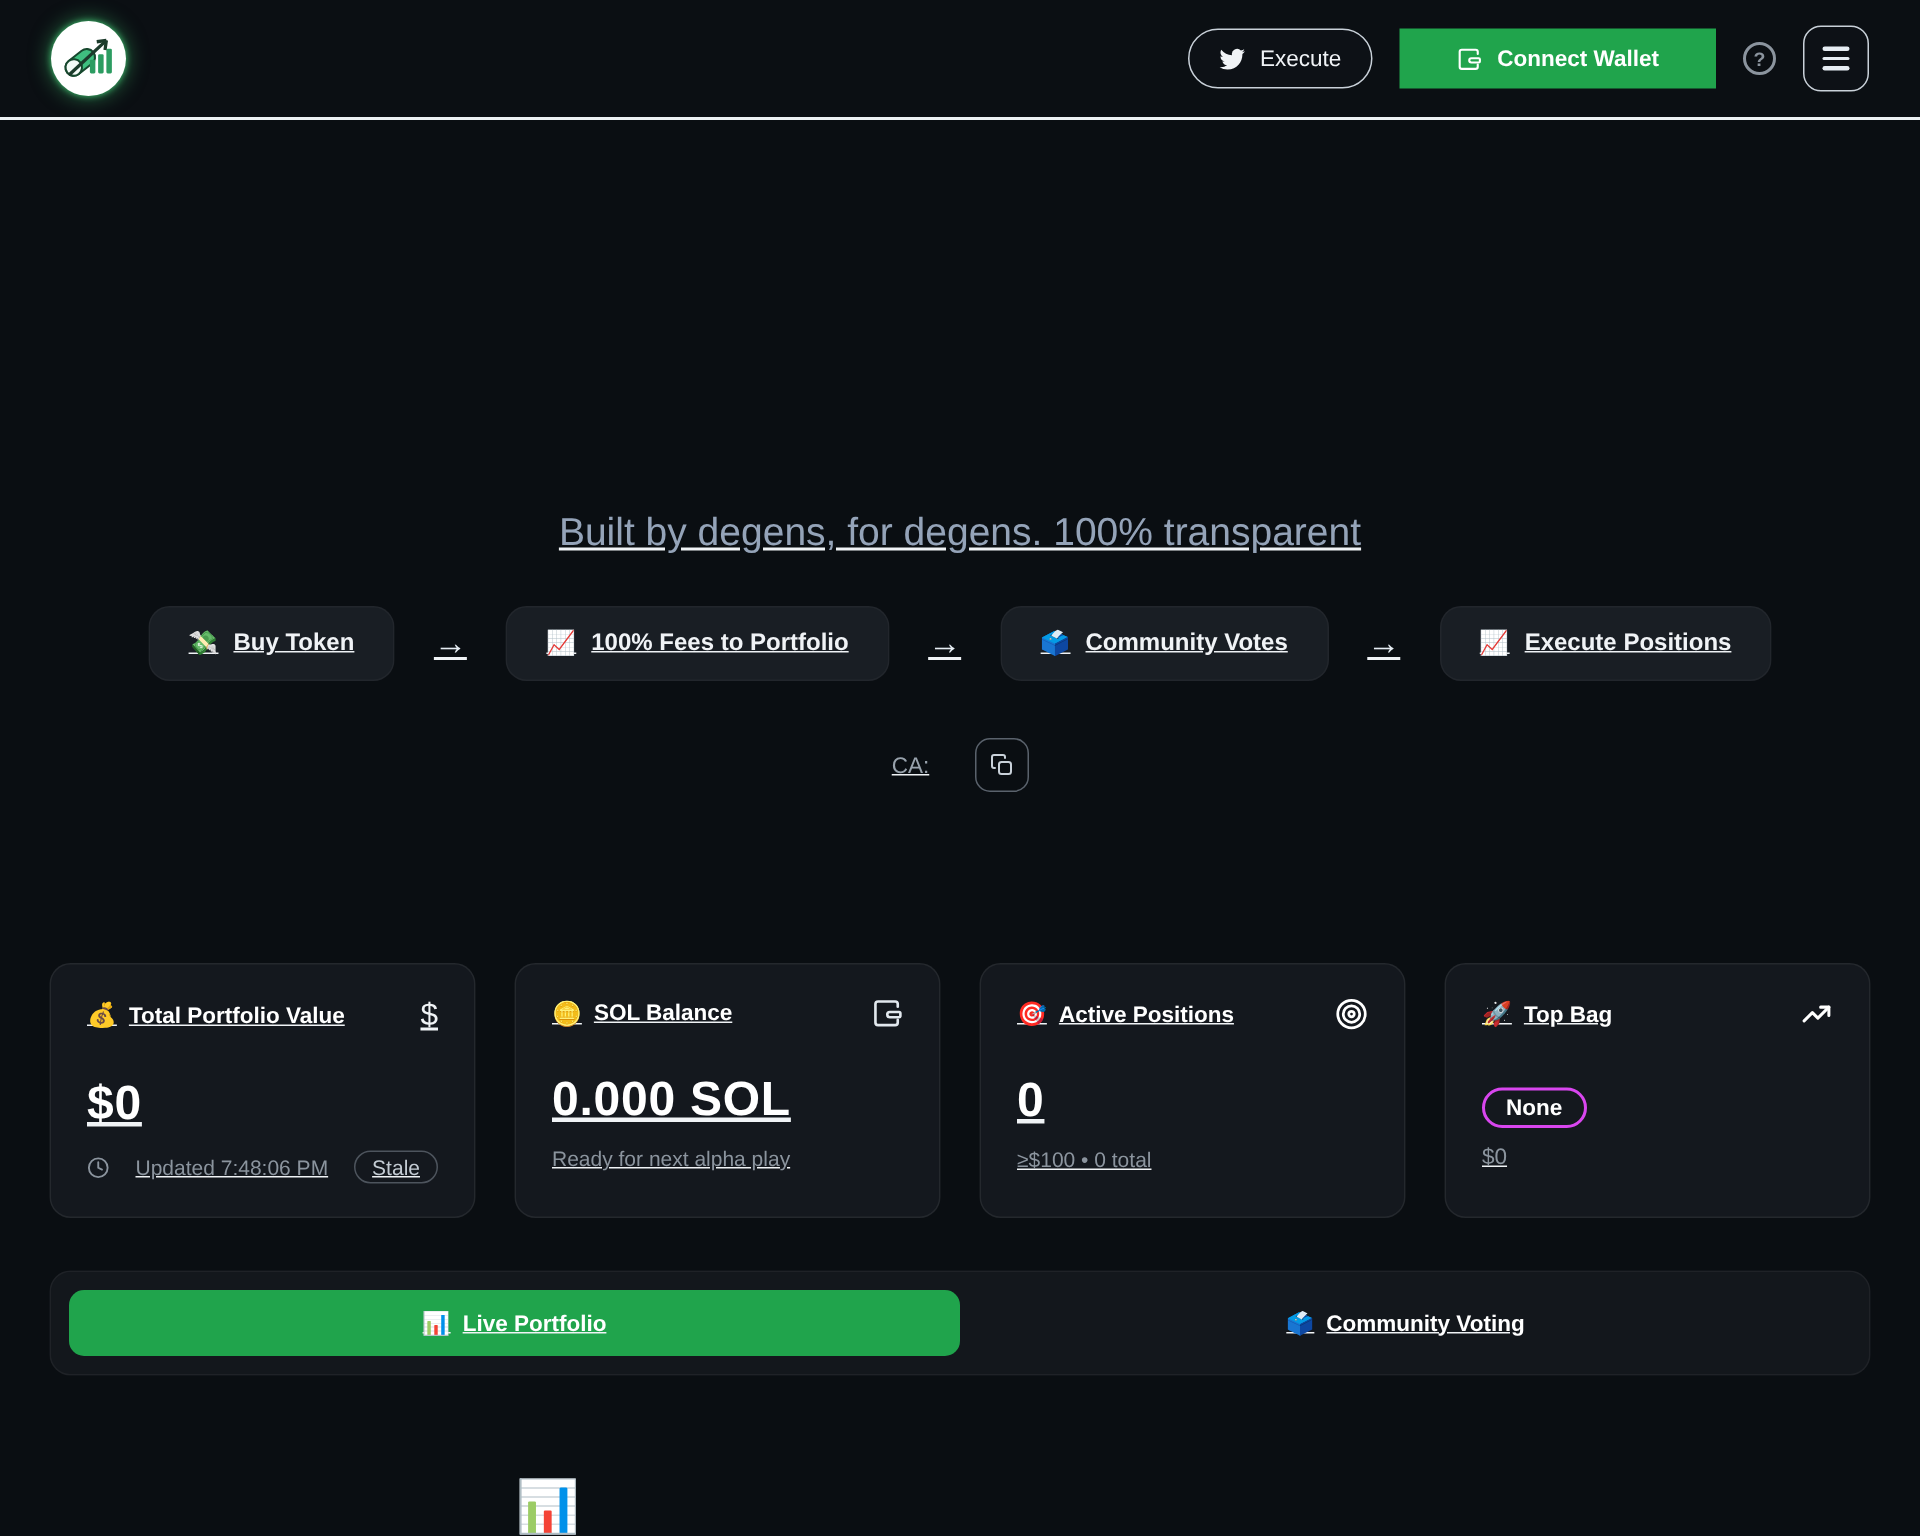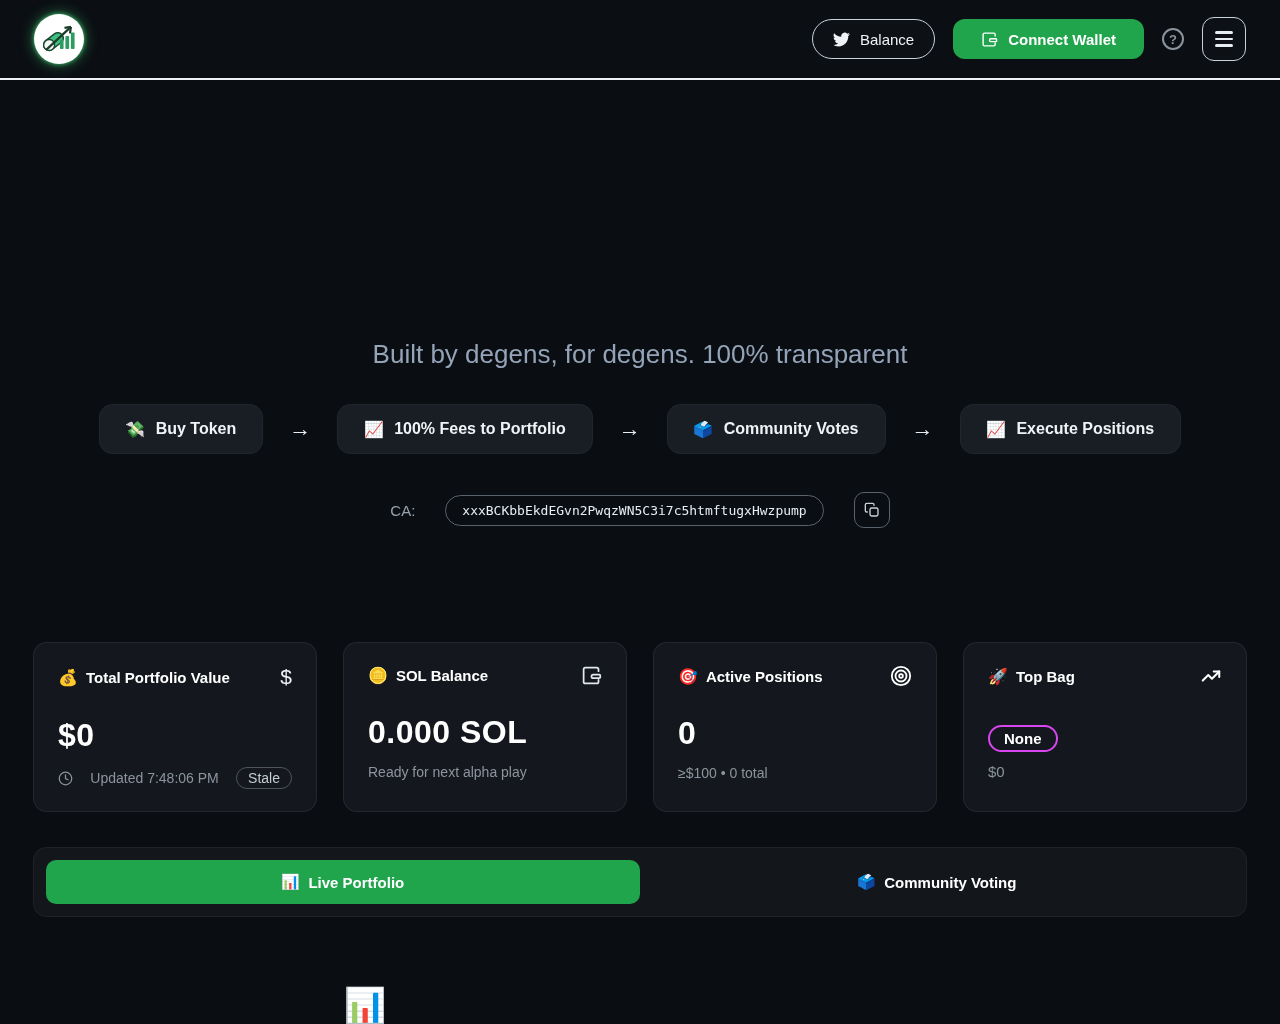--- a/index.html
+++ b/index.html
@@ -31,44 +31,44 @@
   .btn-twitter {
     display:flex; align-items:center; gap:10px;
     height: 40px; padding: 0 20px;
     background: #0d1116;
     border: 1px solid #c9d1d9; border-radius: 999px;
     color:#f0f3f6; font-size: 15px; font-weight: 400;
     cursor: pointer;
   }
   .btn-connect {
     display:flex; align-items:center; gap:10px;
-    height: 40px; padding: 0 28px;
+    height: 40px; padding: 0 38px;
     background: var(--green, #20a44c);
-    border: none; border-radius: 12px;
+    border: none; border-radius: 0;
     color:#ffffff; font-size: 15px; font-weight: 700;
     cursor: pointer;
   }
   .help-circle {
     width: 22px; height: 22px; border-radius: 50%;
     border: 2px solid #8b949e; color:#8b949e;
     font-size: 13px; font-weight:700;
     display:flex; align-items:center; justify-content:center;
     cursor: pointer;
   }
   .btn-menu {
     width: 44px; height: 44px; border-radius: 12px;
     background: #0d1116;
     border: 1px solid #c9d1d9;
     display:flex; flex-direction:column; align-items:center; justify-content:center; gap:4px;
     cursor:pointer;
   }
   .btn-menu i { display:block; width:18px; height:2.5px; background:#e6edf3; border-radius:2px; }
 
   
-  .content { width: 1214px; margin: 0 auto; }
+  .content { width: 1214px; margin: 0 auto; text-decoration: underline; }
   .tagline {
     margin-top: 258px;
     text-align: center;
     color: #94a3b8;
     font-size: 26px;
     line-height: 32px;
     font-weight: 400;
   }
   .tagline span { display: block; }
 
@@ -185,21 +185,21 @@
         </svg>
       </span>
     </div>
     <div class="hdr-right">
       <button class="btn-twitter">
         <span style="display:flex;">
           <svg width="17" height="17" viewBox="0 0 24 24" fill="#f0f3f6">
               <path d="M23.95 4.57a10 10 0 01-2.82.77 4.96 4.96 0 002.16-2.72c-.95.56-2 .97-3.13 1.19a4.92 4.92 0 00-8.38 4.48A13.94 13.94 0 011.64 3.16a4.92 4.92 0 001.52 6.57 4.9 4.9 0 01-2.23-.61v.06a4.92 4.92 0 003.95 4.83 4.99 4.99 0 01-2.21.08 4.94 4.94 0 004.6 3.42A9.87 9.87 0 010 19.54a13.94 13.94 0 007.55 2.21c9.05 0 14-7.5 14-13.99v-.63a9.94 9.94 0 002.4-2.56z"></path>
             </svg>
         </span>
-        <span>Balance</span>
+        <span>Execute</span>
       </button>
       <button class="btn-connect">
         <span style="display:flex;">
           <svg width="17" height="17" viewBox="0 0 24 24" fill="none" stroke="#ffffff" stroke-width="2" stroke-linecap="round" stroke-linejoin="round">
             <path d="M20 7V5a2 2 0 0 0-2-2H5a2 2 0 0 0-2 2v14a2 2 0 0 0 2 2h13a2 2 0 0 0 2-2v-2"></path>
             <path d="M21 11h-7a2 2 0 0 0 0 4h7a1 1 0 0 0 1-1v-2a1 1 0 0 0-1-1z"></path>
           </svg>
         </span>
         <span>Connect Wallet</span>
       </button>
@@ -239,21 +239,20 @@
       </div>
       <span class="flow-arrow">→</span>
       <div class="flow-step">
         <span class="emoji">📈</span>
         <span>Execute Positions</span>
       </div>
     </div>
 
     <div class="ca-row">
       <span class="ca-label">CA:</span>
-      <span class="ca-pill">xxxBCKbbEkdEGvn2PwqzWN5C3i7c5htmftugxHwzpump</span>
       <button class="copy-btn">
         <span style="display:flex;">
           <svg width="16" height="16" viewBox="0 0 24 24" fill="none" stroke="#c9d1d9" stroke-width="2" stroke-linecap="round" stroke-linejoin="round">
             <rect x="9" y="9" width="12" height="12" rx="2.5"></rect>
             <path d="M5 15H4a2 2 0 0 1-2-2V4a2 2 0 0 1 2-2h9a2 2 0 0 1 2 2v1"></path>
           </svg>
         </span>
       </button>
     </div>
 

